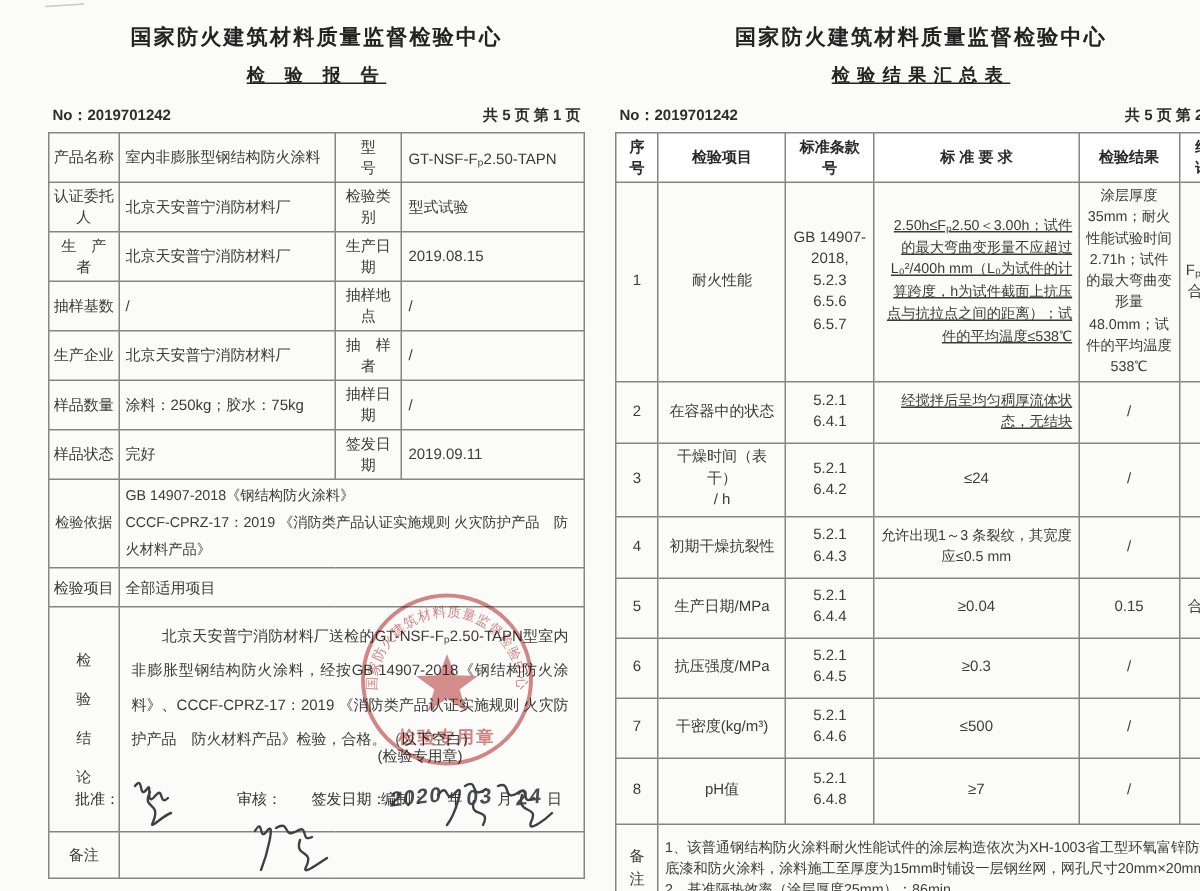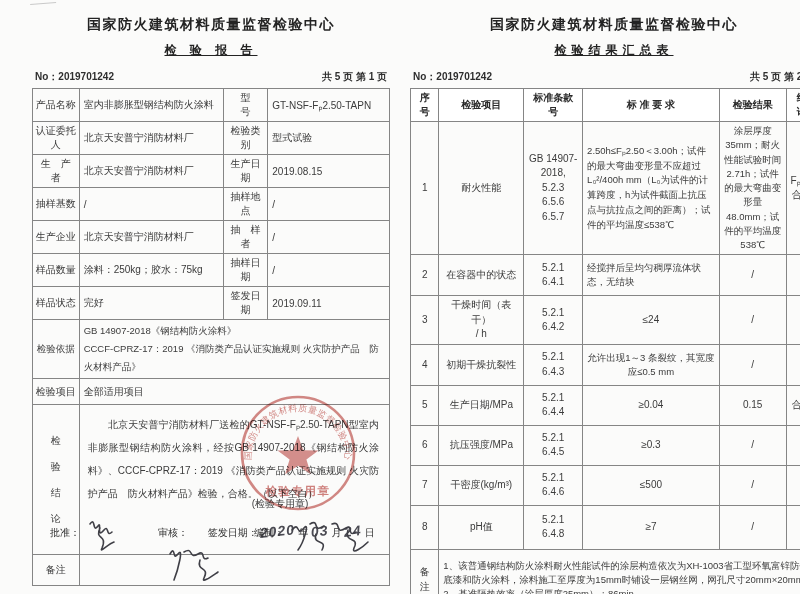--- a/index.html
+++ b/index.html
@@ -47,21 +47,21 @@
         transform:rotate(-6deg) skewX(-10deg); font-weight:bold; letter-spacing:1px; }
   .stamp-wrap { position:absolute; left:205px; top:388px; width:122px; height:122px;
                 z-index:3; pointer-events:none; mix-blend-mode:multiply; opacity:.88; }
   .sign-row { position:absolute; left:6px; top:508px; width:348px; height:56px; }
   .sign-group { position:absolute; display:flex; align-items:flex-start;justify-content:space-between; }
   .sign-label { font-size:10px; color:#2f2f2f; margin-top:12px; }
   .sig-svg { margin-left:2px; }
 
   
   #right-table th { font-weight:600; color:#2a2a2a; background:#fff; }
-  #right-table .req-long { text-align:left; font-size:9.5px; line-height:1.55; }
+  #right-table .req-long { text-align:right; font-size:9.5px; line-height:1.55;text-decoration:underline; }
   #right-table .res-cell { font-size:9.5px; line-height:1.5; }
   #right-table td { line-height:1.45; }
   .remark-text { font-size:9.5px; line-height:1.55; text-align:left; white-space:pre-line; }
 
   .tick { position:absolute; top:0; left:30px; width:26px; height:4px;
           border-bottom:1px solid #c9c9c9; transform:rotate(-4deg); }
 </style>
 </head>
 <body>
 

